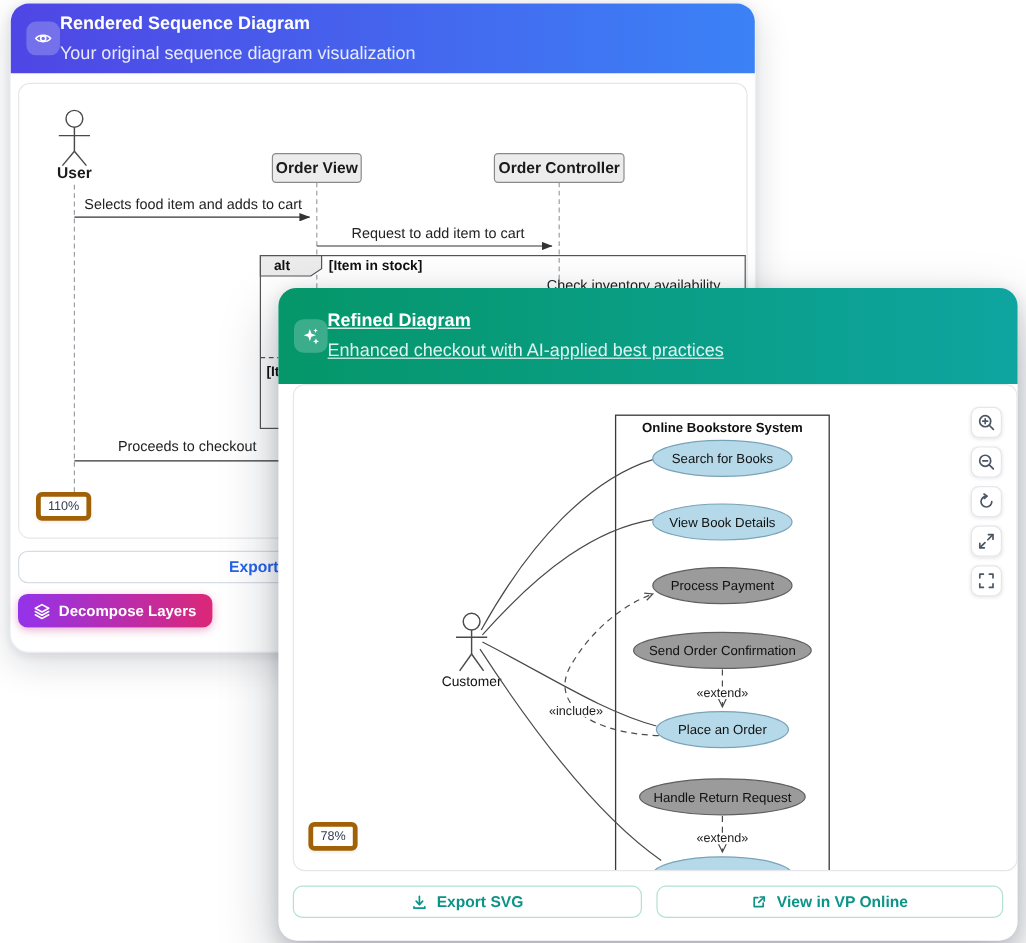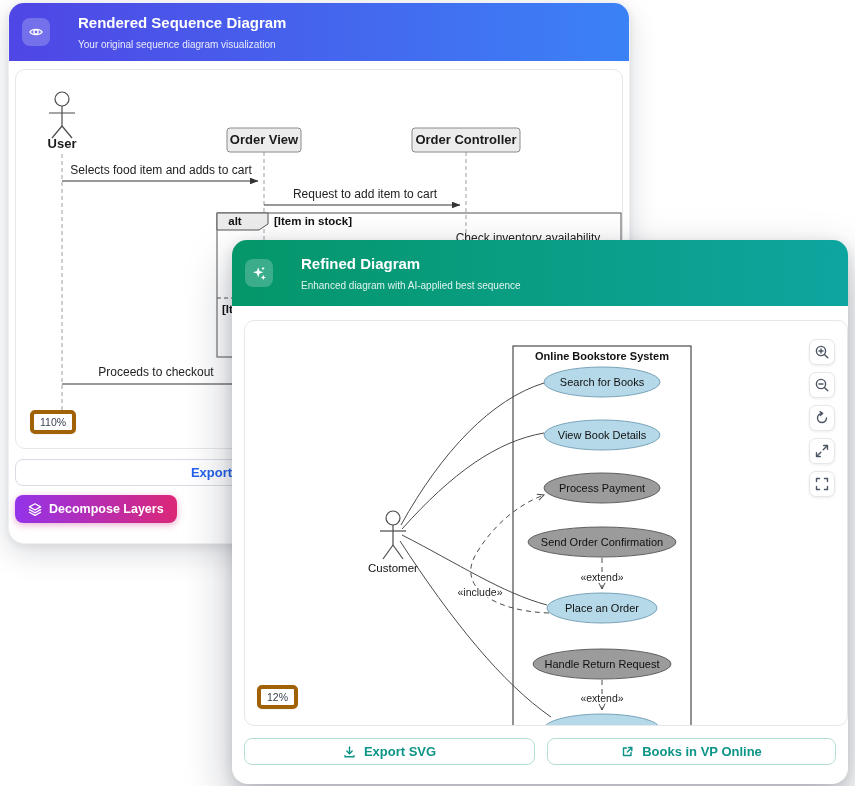--- a/index.html
+++ b/index.html
@@ -4,30 +4,30 @@
 <style>
   html,body{margin:0;padding:0;}
   body{width:855px;height:786px;background:#ffffff;position:relative;overflow:hidden;
        font-family:"Liberation Sans",sans-serif;color:#111;}
   .card{position:absolute;background:#fff;border-radius:16px;}
   #back-card{left:8px;top:2px;width:620px;height:540px;z-index:1;
              border:1px solid #eef0f4;
              box-shadow:0 10px 30px rgba(15,23,42,.14),0 2px 8px rgba(15,23,42,.08);}
   #front-card{left:232px;top:240px;width:616px;height:544px;z-index:5;
               box-shadow:0 20px 48px rgba(15,23,42,.28),0 4px 14px rgba(15,23,42,.14);}
-  .card-header{display:flex;align-items:center;gap:28px;padding:0 13px;
+  .card-header{display:flex;align-items:center;gap:0;padding:0 13px;
                border-radius:15px 15px 0 0;color:#fff;}
   #back-card .card-header{height:58px;
       background:linear-gradient(90deg,var(--header_blue_start,#4f46e5),var(--header_blue_end,#3b82f6));}
-  #front-card .card-header{height:66px;
-      background:linear-gradient(90deg,var(--header_green_start,#059669),var(--header_green_end,#0ea5a0));}
+  #front-card .card-header{height:80px;
+      background:linear-gradient(90deg,var(--header_green_start,#059669),var(--header_green_end,#0ea5a0));text-decoration:underline;}
   .icon-box{width:28px;height:28px;border-radius:8px;background:rgba(255,255,255,.22);
             display:flex;align-items:center;justify-content:center;flex:0 0 auto;}
   .hd-title{font-size:15px;font-weight:700;line-height:1.15;}
-  .hd-sub{font-size:10px;opacity:.88;margin-top:8px;}
+  .hd-sub{font-size:15px;opacity:.88;margin-top:8px;}
   .panel{position:absolute;background:#fff;border:1px solid #e5e7eb;border-radius:10px;overflow:hidden;}
   #back-panel{left:6px;top:66px;width:606px;height:378px;}
   #front-panel{left:12px;top:80px;width:590px;height:404px;padding-left:12px;}
   svg text{font-family:"Liberation Sans",sans-serif;}
 
   
   .lifeline{stroke:#9aa0a6;stroke-width:1;stroke-dasharray:4 3;}
   .stick{stroke:#4a4a4a;stroke-width:1.2;fill:none;}
   .pbox{fill:#ececec;stroke:#8a8a8a;stroke-width:1;}
   .plabel{font-size:13px;font-weight:600;text-anchor:middle;fill:#1a1a1a;}
@@ -160,21 +160,21 @@
   <div class="card-header">
     <div class="icon-box">
       <svg width="16" height="16" viewBox="0 0 16 16" fill="#fff">
         <path d="M7.2,2.2 L8.5,6 L12.3,7.3 L8.5,8.6 L7.2,12.4 L5.9,8.6 L2.1,7.3 L5.9,6 Z"></path>
         <path d="M12.3,9.8 l0.75,1.85 1.85,0.75 -1.85,0.75 -0.75,1.85 -0.75,-1.85 -1.85,-0.75 1.85,-0.75 Z"></path>
         <path d="M12,1.6 l0.55,1.35 1.35,0.55 -1.35,0.55 -0.55,1.35 -0.55,-1.35 -1.35,-0.55 1.35,-0.55 Z"></path>
       </svg>
     </div>
     <div>
       <div class="hd-title">Refined Diagram</div>
-      <div class="hd-sub">Enhanced diagram with AI-applied best sequence</div>
+      <div class="hd-sub">Enhanced checkout with AI-applied best practices</div>
     </div>
   </div>
 
   <div class="panel" id="front-panel">
     <svg width="590" height="404" viewBox="0 0 590 404">
       <defs>
         <marker id="mOpen" markerWidth="9" markerHeight="9" refX="7.5" refY="4" orient="auto">
           <path d="M1,0.8 L7.5,4 L1,7.2" fill="none" stroke="#4a4a4a" stroke-width="1"></path>
         </marker>
       </defs>
@@ -252,36 +252,36 @@
       <button class="tool-btn">
         <svg width="16" height="16" viewBox="0 0 16 16">
           <path d="M2.5,5.5V2.5H5.5"></path>
             <path d="M10.5,2.5H13.5V5.5"></path>
           <path d="M13.5,10.5V13.5H10.5"></path>
             <path d="M5.5,13.5H2.5V10.5"></path>
         </svg>
       </button>
     </div>
 
-    <div class="zoom-badge" id="front-badge">12%</div>
+    <div class="zoom-badge" id="front-badge">78%</div>
   </div>
 
   <button class="fbtn" id="front-export">
     <span style="display:flex;">
       <svg width="13" height="13" viewBox="0 0 13 13">
         <line x1="6.5" y1="2" x2="6.5" y2="8.6"></line>
         <polyline points="3.8,6 6.5,8.8 9.2,6"></polyline>
         <path d="M2,10.6 V11.8 H11 V10.6"></path>
       </svg>
     </span>
     <span>Export SVG</span>
   </button>
   <button class="fbtn" id="front-open">
     <span style="display:flex;">
       <svg width="13" height="13" viewBox="0 0 13 13">
         <path d="M5.5,3 H2.5 V10.5 H10 V7.5"></path>
         <polyline points="7.5,2.5 10.8,2.5 10.8,5.8"></polyline>
         <line x1="6.3" y1="7" x2="10.6" y2="2.7"></line>
       </svg>
     </span>
-    <span>Books in VP Online</span>
+    <span>View in VP Online</span>
   </button>
 </div>
 
 </body></html>

